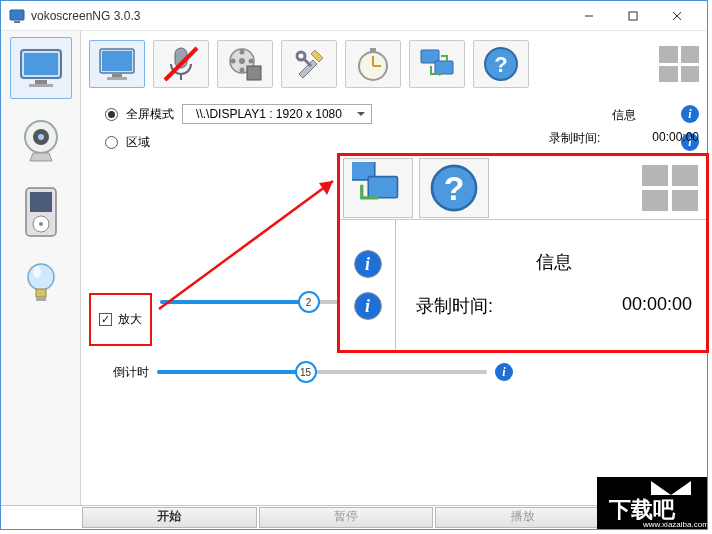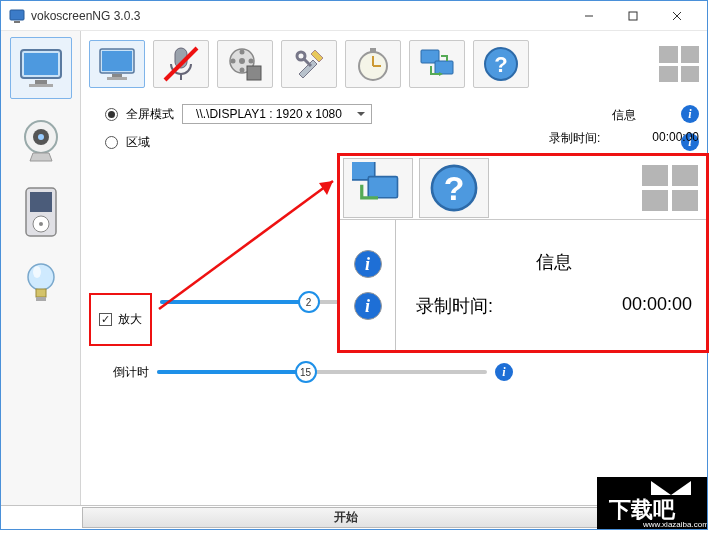--- a/index.html
+++ b/index.html
@@ -37,21 +37,21 @@
 .chk { width: 13px; height: 13px; border: 1px solid #555; display: inline-flex; align-items: center; justify-content: center; background: #fff; }
 .chk.on::after { content: "✓"; font-size: 11px; line-height: 1; color: #222; }
 .redbox { border: 2px solid #e11; padding: 16px 8px; display: inline-flex; align-items: center; gap: 6px; margin-top: 35px; }
 
 .sliderwrap { position: relative; display: inline-block; width: 330px; height: 18px; }
 .track-bg { position: absolute; left: 0; right: 0; top: 7px; height: 4px; background: #c9c9c9; border-radius: 2px; }
 .track-fill { position: absolute; left: 0; top: 7px; height: 4px; background: #1e90e8; border-radius: 2px; }
 .thumb { position: absolute; top: -2px; width: 22px; height: 22px; border-radius: 50%; border: 2px solid #1e90e8; background: #fff; display: flex; align-items: center; justify-content: center; font-size: 10px; color: #333; transform: translateX(-50%); }
 
 .bottombar { position: absolute; left: 0; right: 0; bottom: 0; height: 24px; display: flex; border-top: 1px solid #c4c4c4; }
-.bbtn { flex: 1; border: 1px solid #b8b8b8; background: linear-gradient(#f5f5f5,#e2e2e2); display: flex; align-items: center; justify-content: center; font-size: 12px; color: #333; margin: 1px; }
+.bbtn { flex: 1; border: 1px solid #b8b8b8; background: linear-gradient(#f5f5f5,#e2e2e2); display: flex; align-items: flex-start; justify-content: center; font-size: 12px; color: #333; margin: 1px; }
 .bbtn.bold { font-weight: bold; }
 .bbtn.dim { color: #9a9a9a; }
 
 .zoompanel { position: absolute; left: 336px; top: 152px; width: 372px; height: 200px; border: 3px solid #e11; background: #fff; z-index: 30; }
 .zp-top { height: 64px; display: flex; align-items: center; border-bottom: 1px solid #c9c9c9; }
 .zp-top .zbtn { width: 70px; height: 60px; border: 1px solid #c4c4c4; background: #f6f6f6; margin: 0 3px; display: flex; align-items: center; justify-content: center; }
 .zp-top .zgrid { margin-left: auto; margin-right: 8px; width: 56px; height: 46px; display: grid; grid-template: 1fr 1fr / 1fr 1fr; gap: 4px; }
 .zp-top .zgrid div { background: #b5b5b5; }
 .zp-body { display: flex; height: calc(100% - 64px); }
 .zp-left { width: 56px; border-right: 1px solid #c4c4c4; display: flex; flex-direction: column; align-items: center; justify-content: center; gap: 14px; }
@@ -251,20 +251,26 @@
       </div>
 
     </div>
   </div>
 
   <div class="bottombar">
     <div style="width:80px"></div>
     <div class="bbtn bold">
         <span>开始</span>
       </div>
+    <div class="bbtn dim">
+        <span>暂停</span>
+      </div>
+    <div class="bbtn dim">
+        <span>播放</span>
+      </div>
     <div style="width:96px"></div>
   </div>
 
   <svg class="arrow" style="left:150px;top:168px" width="200" height="150">
     <line x1="8" y1="140" x2="182" y2="12" stroke="#e11" stroke-width="2.5"></line>
     <polygon points="182,12 168,14 176,26" fill="#e11"></polygon>
   </svg>
 
   <div class="zoompanel">
     <div class="zp-top">

